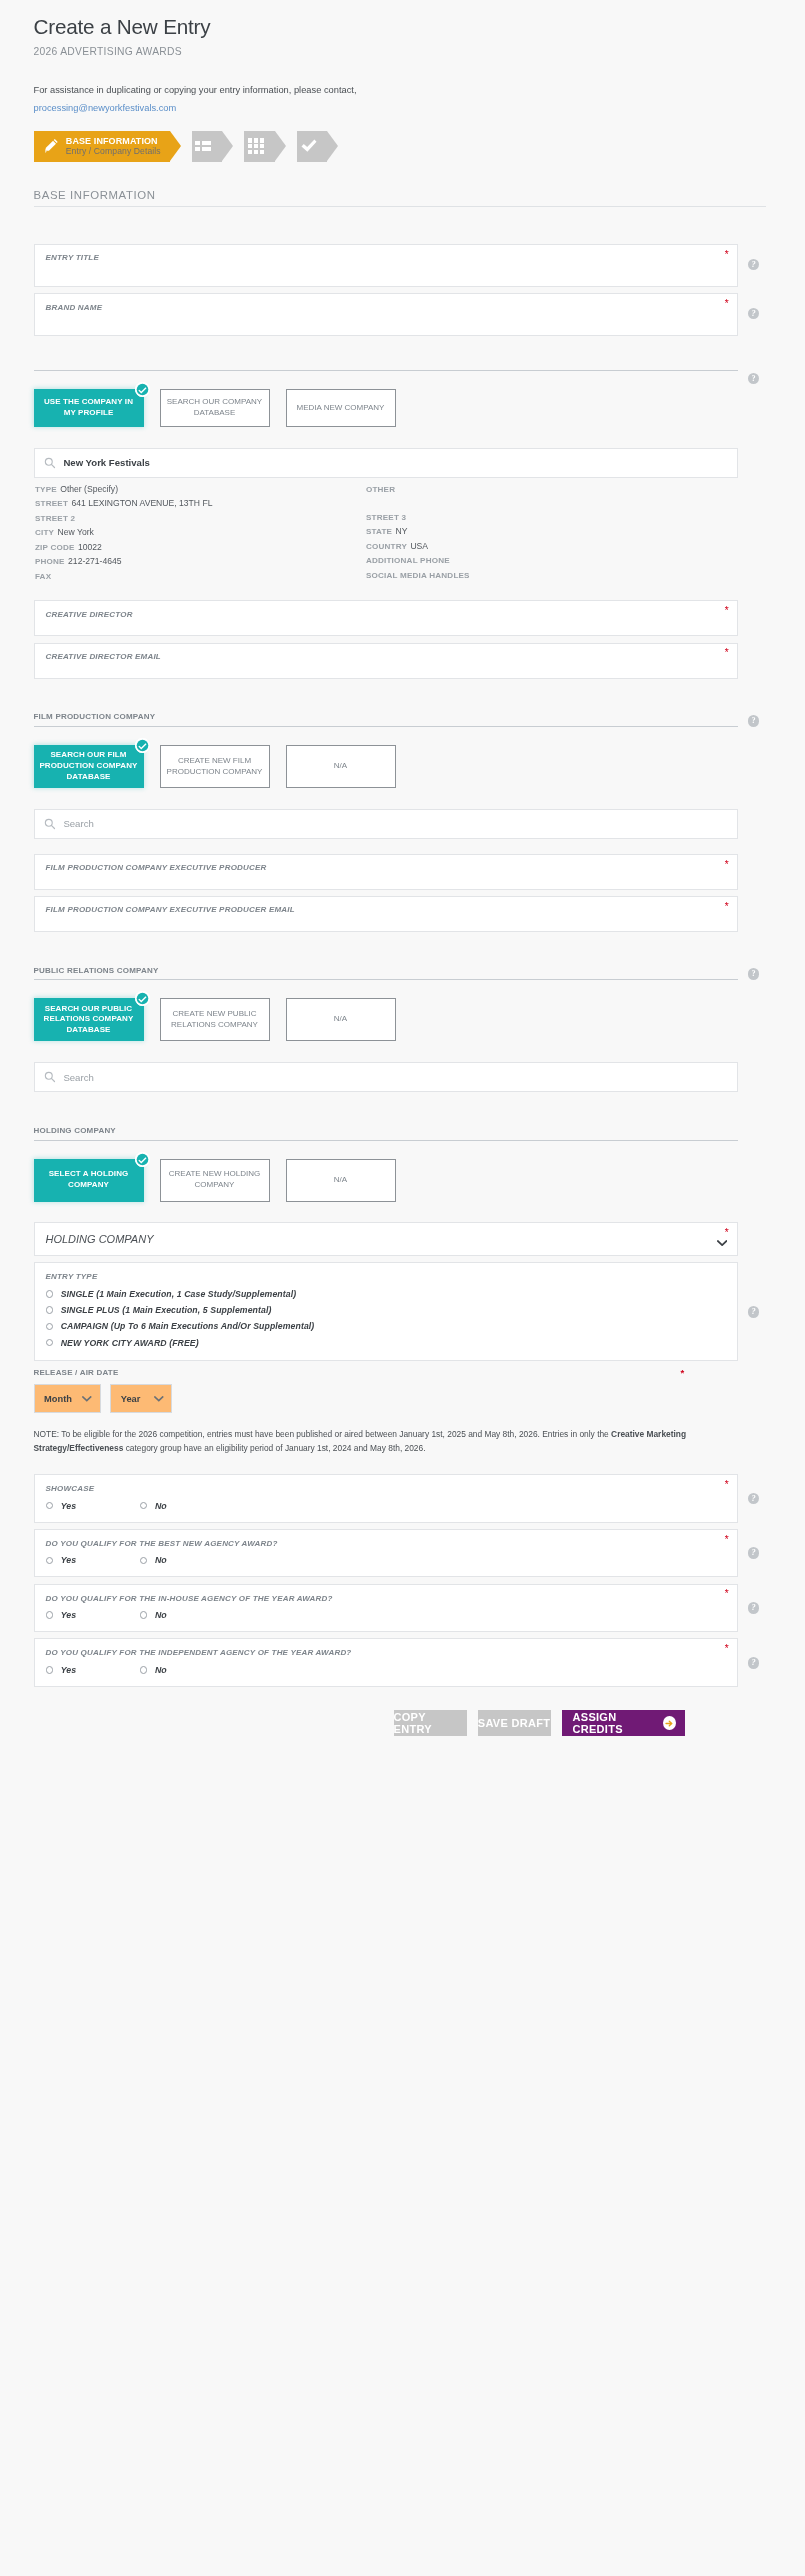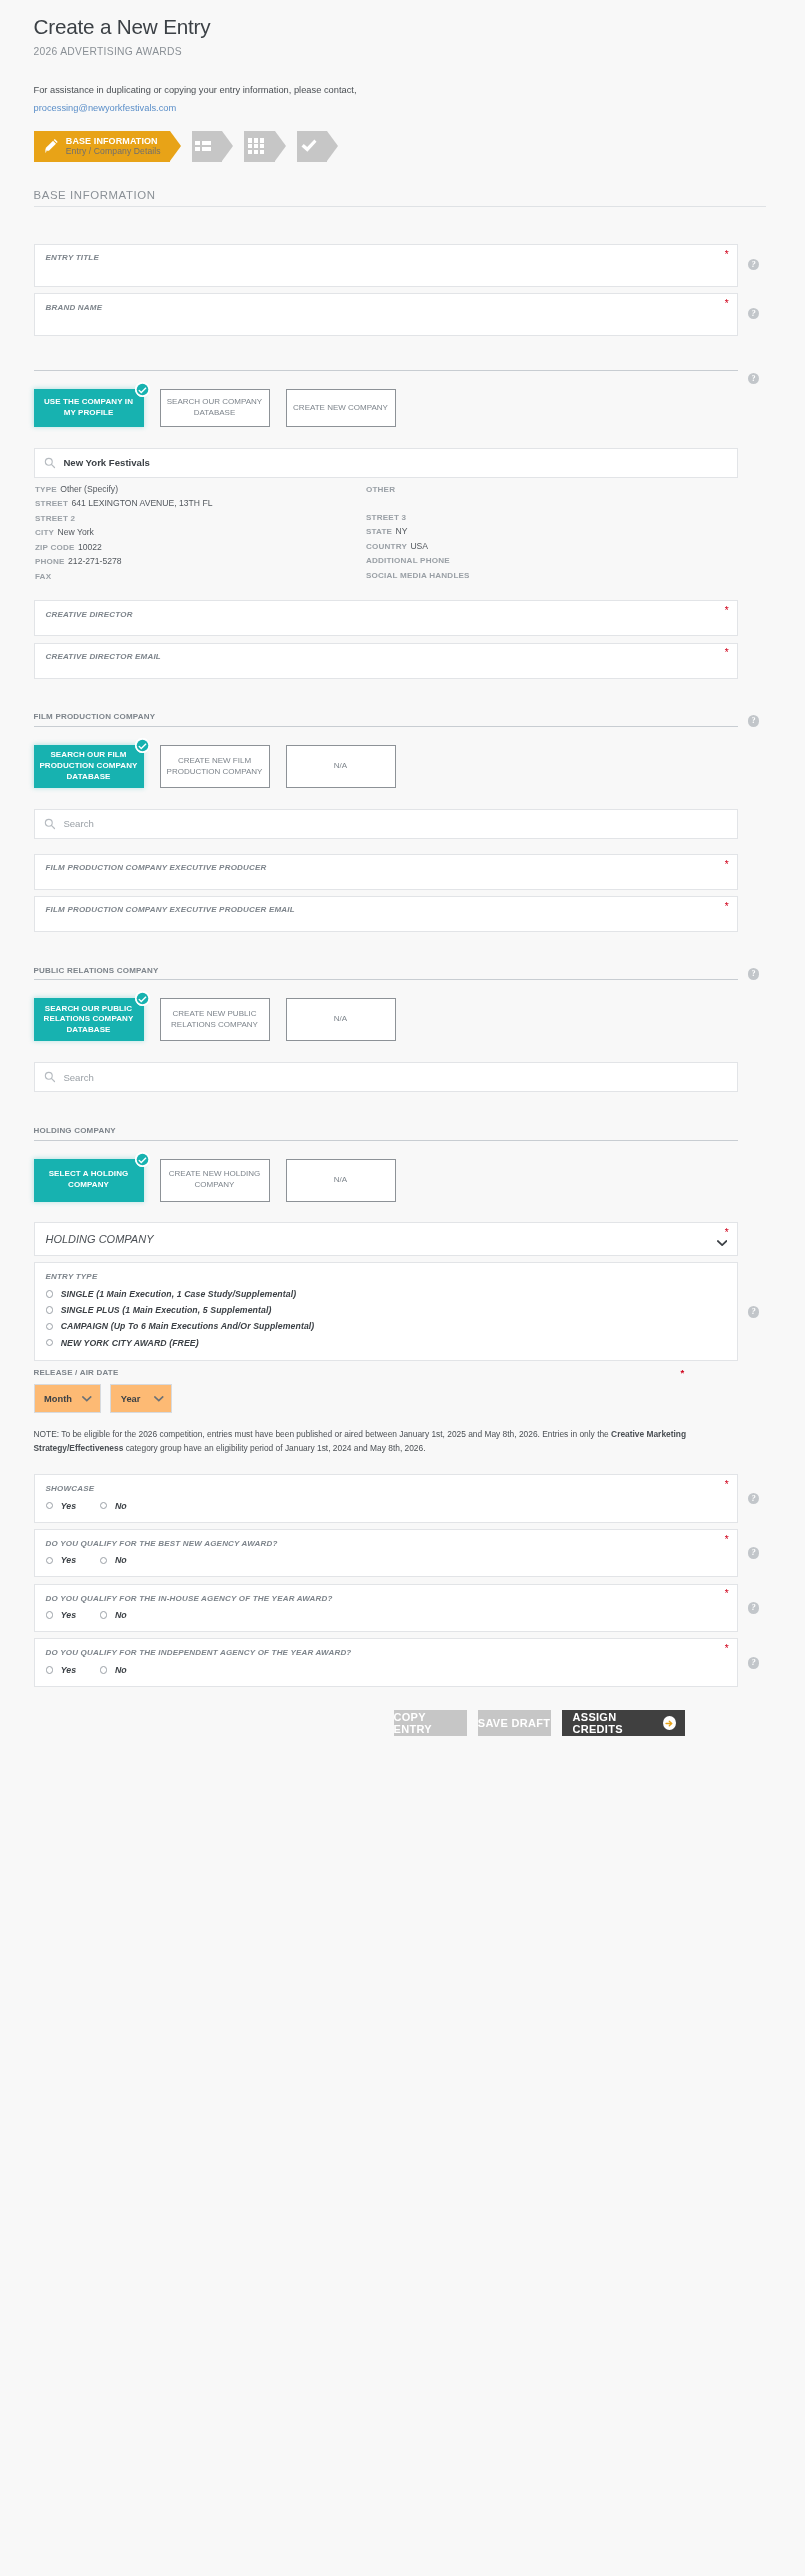--- a/index.html
+++ b/index.html
@@ -131,21 +131,21 @@
     padding:9px 11px 11px 11px; position:relative;
   }
   .radiocard .lbl { font-size:8px; font-weight:bold; color:#7d848b; letter-spacing:0.2px; margin-bottom:7.6px;}
   .ritem { display:flex; align-items:center; margin-bottom:6.2px; }
   .ritem:last-child { margin-bottom:1.4px; }
   .rdot {
     width:7.6px;height:7.6px;border-radius:50%;border:0.7px solid #9aa0a6;background:#fff;
     flex:none; margin-right:7.6px;
   }
   .rtxt { font-size:8.7px; color:#3c4146; font-weight:bold; letter-spacing:0.1px;}
-  .rrow { display:flex; align-items:center; }
+  .rrow { display:flex; align-items:center;gap:40px; }
   .rrow .ritem { margin-right:23.4px; margin-bottom:0; }
   .rrow .rtxt { font-size:8.8px; }
 
   
   .daterow { display:flex; gap:9.6px; margin-bottom:15px; }
   .datesel {
     height:29px; background:#fdba74; border:0.7px solid #d7dade;
     display:flex; align-items:center; justify-content:space-between;
     padding:0 7.6px 0 9.6px; font-size:9.3px; color:#3c4146; font-weight:bold;
   }
@@ -159,21 +159,21 @@
   }
   .release-req { color:#d0021b; margin-left:auto; margin-right:81px; font-size:9.6px; }
 
   
   .footer { display:flex; justify-content:flex-end; gap:11px; padding-right:81px; margin-top:23.4px; }
   .btn {
     height:25.5px; display:flex; align-items:center; justify-content:center;
     font-size:11px; font-weight:bold; color:#ffffff; letter-spacing:0.3px; cursor:pointer;
   }
   .btn.grey { background:#c6c6c6; width:73px; }
-  .btn.gold { background:#404040; width:123px; justify-content:space-between; padding:0 8.3px 0 11px; }
+  .btn.gold { background:#701a75; width:123px; justify-content:space-between; padding:0 8.3px 0 11px; }
   .btn-arrow { width:14.5px;height:14.5px;border-radius:50%;background:#ffffff;display:flex;align-items:center;justify-content:center;}
   .spacer-28 { height:19px; }
   .spacer-40 { height:27.5px; }
 </style>
 </head>
 <body>
 
 <div class="page">
   <div class="wrap">
 
@@ -279,21 +279,21 @@
               <circle cx="11" cy="11" r="11" fill="#fff"></circle>
               <circle cx="11" cy="11" r="8.5" fill="#17b2b0"></circle>
               <path d="M6.3 11.2L9.2 14L15.5 7.6L16.9 9.1L9.2 16.9L4.9 12.6Z" fill="#ffffff"></path>
             </svg>
         </span>
       </div>
       <div class="card unsel">
         <span>SEARCH OUR COMPANY DATABASE</span>
       </div>
       <div class="card unsel">
-        <span>CREATE NEW COMPANY</span>
+        <span>MEDIA NEW COMPANY</span>
       </div>
     </div>
 
     <div class="searchbox">
       <svg class="mag" viewBox="0 0 20 20">
         <circle cx="8.2" cy="8.2" r="5.9" fill="none" stroke="#b6bbc0" stroke-width="1.9"></circle>
         <line x1="12.6" y1="12.6" x2="18" y2="18" stroke="#b6bbc0" stroke-width="2.1" stroke-linecap="round"></line>
       </svg>
       <span class="search-val">New York Festivals</span>
     </div>
@@ -309,21 +309,21 @@
         <div class="det-line">
           <span class="det-k">STREET 2</span><span class="det-v"></span>
         </div>
         <div class="det-line">
           <span class="det-k">CITY</span><span class="det-v">New York</span>
         </div>
         <div class="det-line">
           <span class="det-k">ZIP CODE</span><span class="det-v">10022</span>
         </div>
         <div class="det-line">
-          <span class="det-k">PHONE</span><span class="det-v">212-271-5278</span>
+          <span class="det-k">PHONE</span><span class="det-v">212-271-4645</span>
         </div>
         <div class="det-line">
           <span class="det-k">FAX</span><span class="det-v"></span>
         </div>
       </div>
       <div class="det-col right">
         <div class="det-line">
           <span class="det-k">OTHER</span><span class="det-v"></span>
         </div>
         <div class="det-line">&nbsp;</div>

